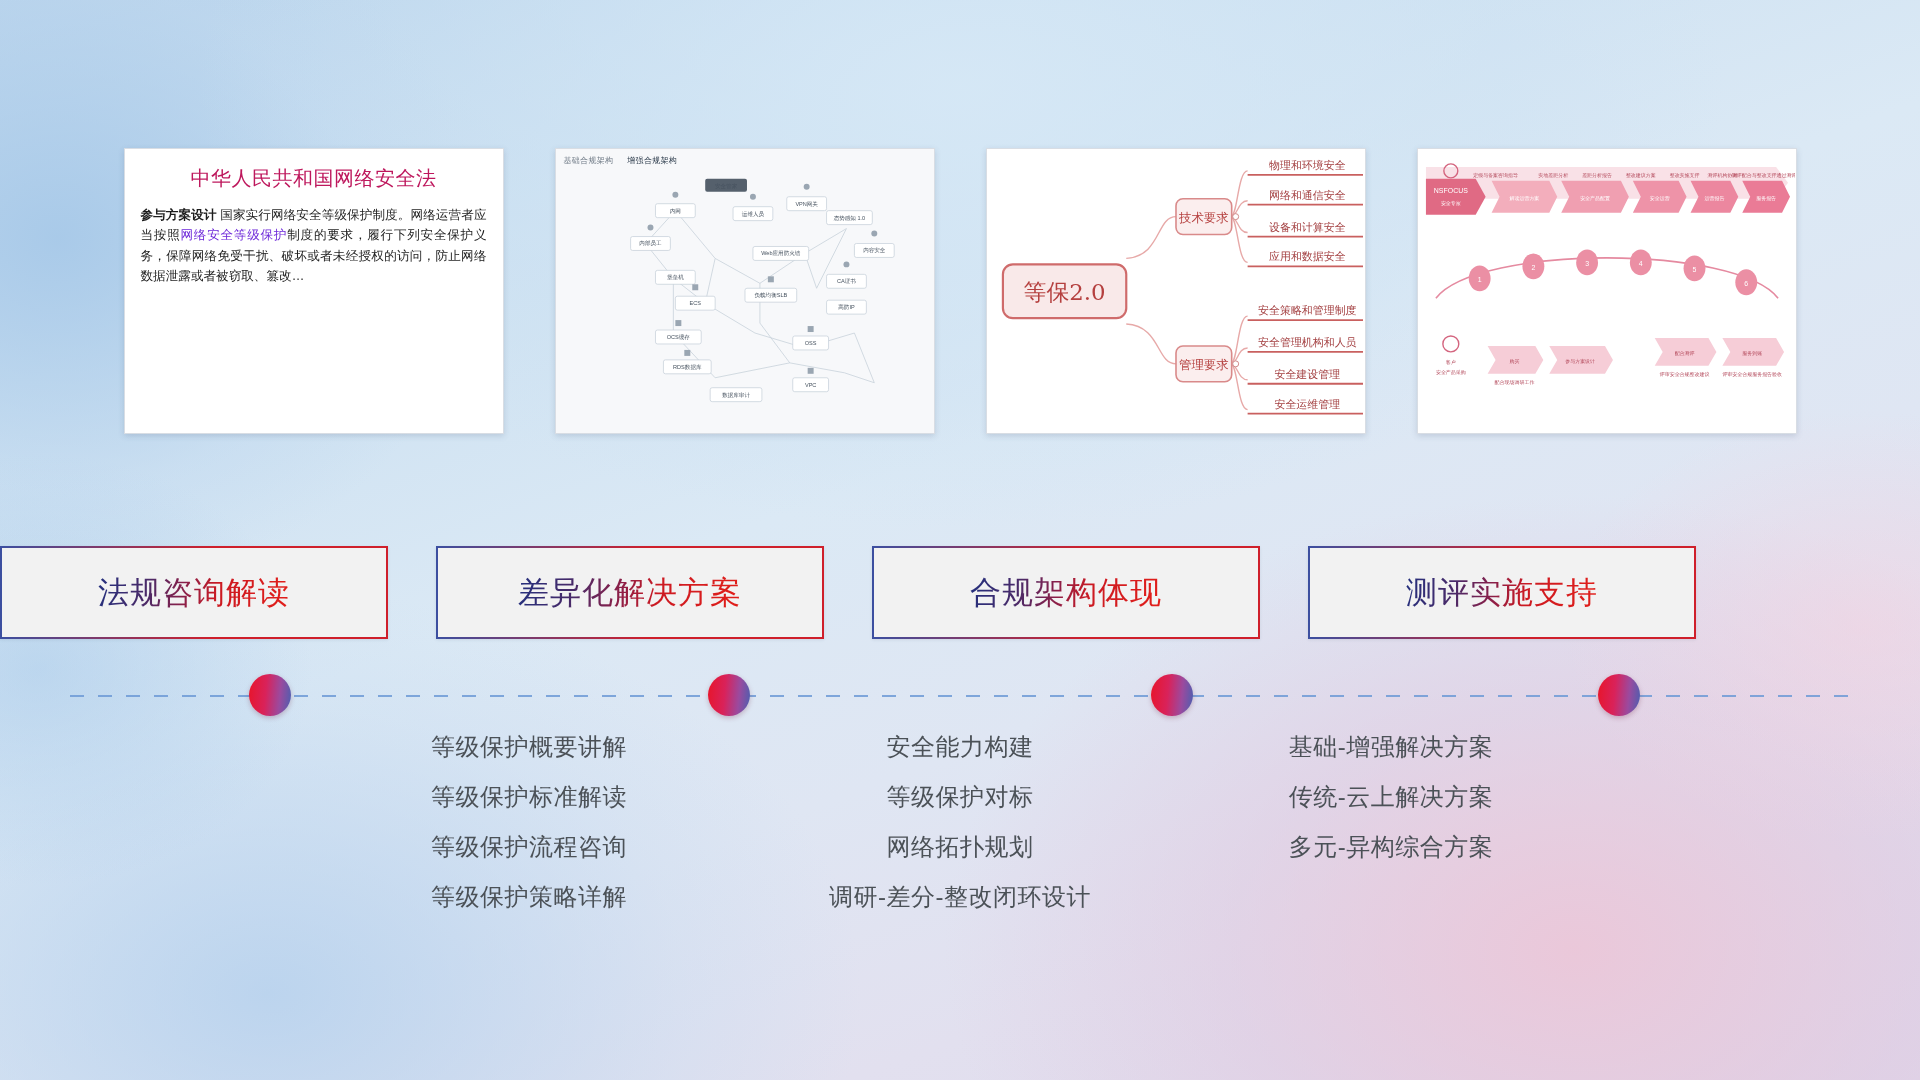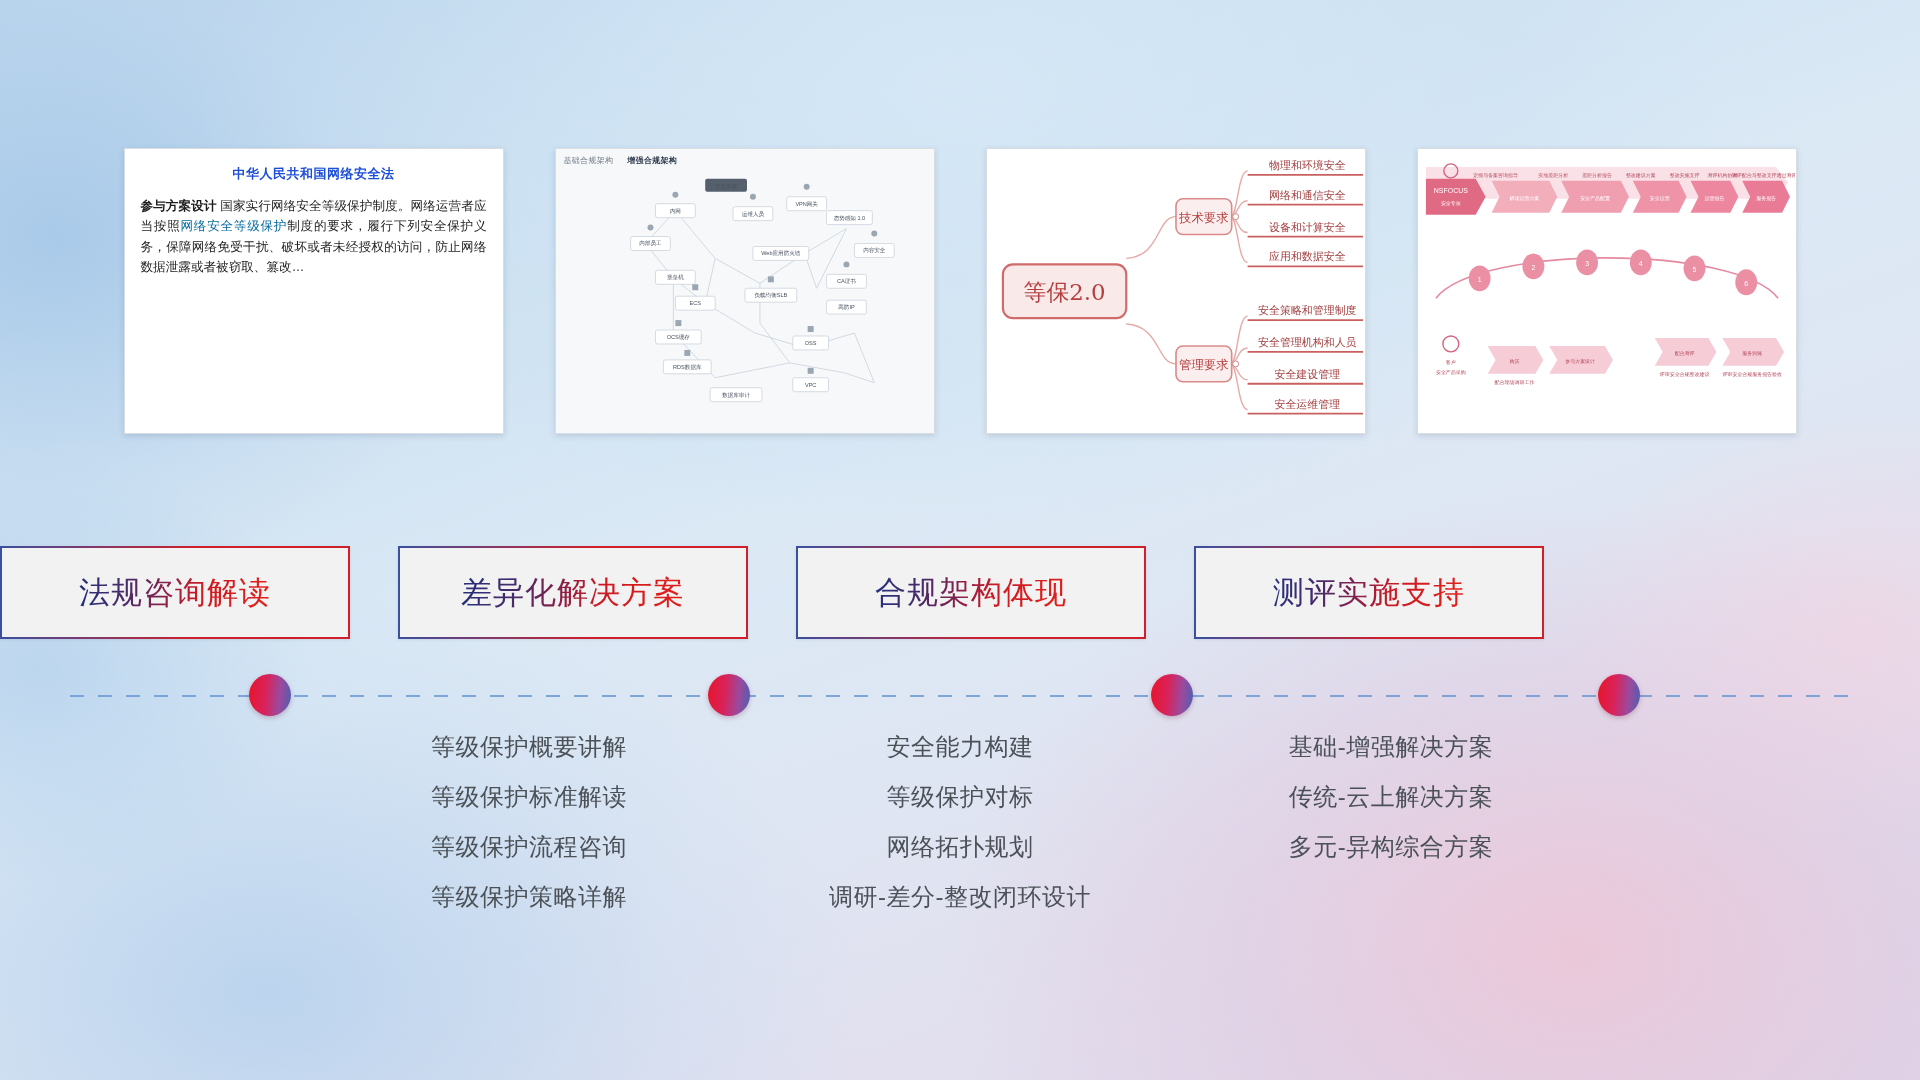--- a/index.html
+++ b/index.html
@@ -41,40 +41,40 @@
     border: 1px solid #d8dde4;
     box-shadow: 0 2px 6px rgba(60,80,110,0.18);
     position: relative;
     overflow: hidden;
   }
 
   
   .law-card { padding: 16px 16px 10px 16px; }
   .law-title {
     text-align: center;
-    font-size: 13px; font-weight: bold; color: #1d4ed8;
+    font-size: 20px; font-weight: normal; color: #be185d;
     letter-spacing: .5px;
     margin-bottom: 13px;
   }
   .law-p {
     font-size: 12.6px; line-height: 1.62; color: #1d1d1d;
     text-align: justify;
     margin-bottom: 7px;
   }
   .law-p b { font-weight: bold; }
-  .law-p .red { color: #0369a1; font-family: Liberation Serif, serif; }
+  .law-p .red { color: #6d28d9; font-family: Liberation Serif, serif; }
 
   
   .arch-card { background: #f7f8fa; }
   .arch-head {
     position:absolute; top:6px; left:8px;
     font-size: 8px; color: #6f7a86; letter-spacing: .3px;
   }
   .arch-head span { margin-right: 14px; margin-top: 33px; }
-  .arch-head .sel { color:#2b3a4a; font-weight:bold; }
+  .arch-head .sel { color:#2b3a4a; font-weight:normal; }
   .arch-svg { position:absolute; inset:0; }
   .an { font-size:5.6px; fill:#46525f; font-family:"Liberation Sans",sans-serif; text-anchor:middle;}
   .abox { fill:#ffffff; stroke:#c3ccd6; stroke-width:.7; }
   .adark { fill:#55606c; }
   .aline { stroke:#c8d1da; stroke-width:.8; fill:none; }
 
   
   .mind-card { background: #fff; }
   .mind-svg { position:absolute; inset:0; }
   .mm-node-text { font-family:"DejaVu Serif","Liberation Serif",serif; fill:#b5403f; text-anchor:middle; }
@@ -83,22 +83,22 @@
   
   .road-card { background:#fff; }
   .road-svg { position:absolute; inset:0; }
   .rt { font-size:5px; fill:#b44a5c; text-anchor:middle; font-family:"Liberation Sans",sans-serif;}
   .rtw { font-size:5px; fill:#ffffff; text-anchor:middle; font-family:"Liberation Sans",sans-serif;}
   .rtn { font-size:7px; fill:#ffffff; text-anchor:middle; font-family:"Liberation Sans",sans-serif;}
 
   
   #labels {
     position: absolute;
-    top: 546px; left: 0; width: 1544px;
-    display: flex; justify-content: center; gap: 48px;
+    top: 546px; left: 0; width: 1920px;
+    display: flex; gap: 48px;
   }
   .label-box {
     width: 388px; height: 93px;
     background: #f2f2f2;
     border: 2px solid;
     border-image: linear-gradient(90deg,#3c4fa0 0%, #cf1f2b 55%, #cf1f2b 100%) 1;
     display: flex; align-items: center; justify-content: center;
     box-shadow: 0 1px 3px rgba(50,70,100,0.10);
   }
   .label-text {

